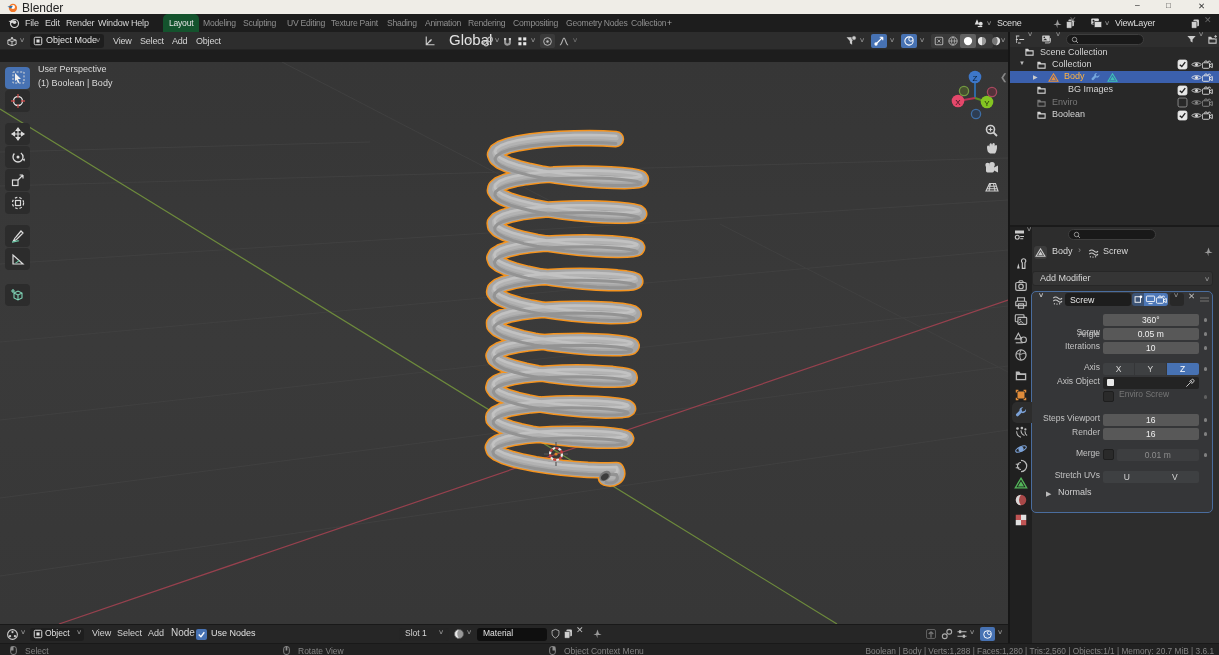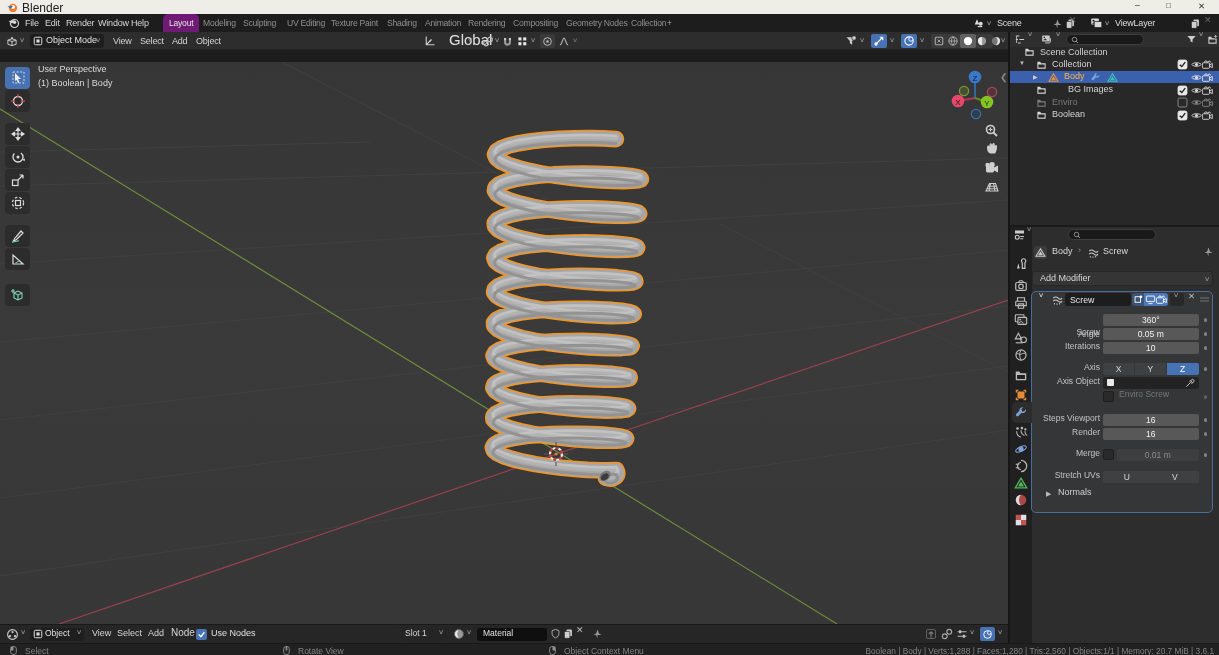--- a/index.html
+++ b/index.html
@@ -4,21 +4,21 @@
 html,body{width:1219px;height:655px;overflow:hidden;background:#1d1d1d;}
 body{font-family:"Liberation Sans",sans-serif;-webkit-font-smoothing:antialiased;}
 #app{position:relative;width:1219px;height:655px;}
 .abs{position:absolute;}
 .chev{color:#8f8f8f;font-size:6.5px;transform:scaleX(1.3);transform-origin:left;}
 
 #titlebar{left:0;top:0;width:1219px;height:14px;background:#efede7;}
 
 #topbar{left:0;top:14px;width:1219px;height:18px;background:#1d1d1d;}
 .tab{position:absolute;top:0;height:18px;font-size:8.6px;letter-spacing:-0.25px;line-height:18px;color:#8f8f8f;padding:0 6px;}
-.tab.active{background:#701a75;color:#e3e3e3;border-radius:5px 5px 0 0;}
+.tab.active{background:#14532d;color:#e3e3e3;border-radius:5px 5px 0 0;}
 
 #vph{left:0;top:32px;width:1008px;height:18px;background:#2d2d2d;border-bottom:1px solid #242424;}
 #vptools{left:0;top:50px;width:1008px;height:12px;background:#2a2a2a;border-bottom:1px solid #222;margin-top:20px;}
 #viewport{left:0;top:62px;width:1008px;height:562px;background:#3a3a3a;overflow:hidden;}
 #nodeh{left:0;top:624px;width:1008px;height:19px;background:#262626;border-top:1px solid #191919;}
 #status{left:0;top:643px;width:1219px;height:12px;background:#212121;border-top:1px solid #191919;}
 #rightcol{left:1008px;top:32px;width:211px;height:611px;background:#282828;border-left:2px solid #161616;}
 .menu{position:absolute;top:0;font-size:9px;letter-spacing:-0.2px;color:#d4d4d4;line-height:18px;}
 .ddbox{position:absolute;background:#1e1e1e;border-radius:3px;}
 .field{position:absolute;background:#545454;border-radius:2px;color:#f0f0f0;font-size:8.5px;text-align:center;}

